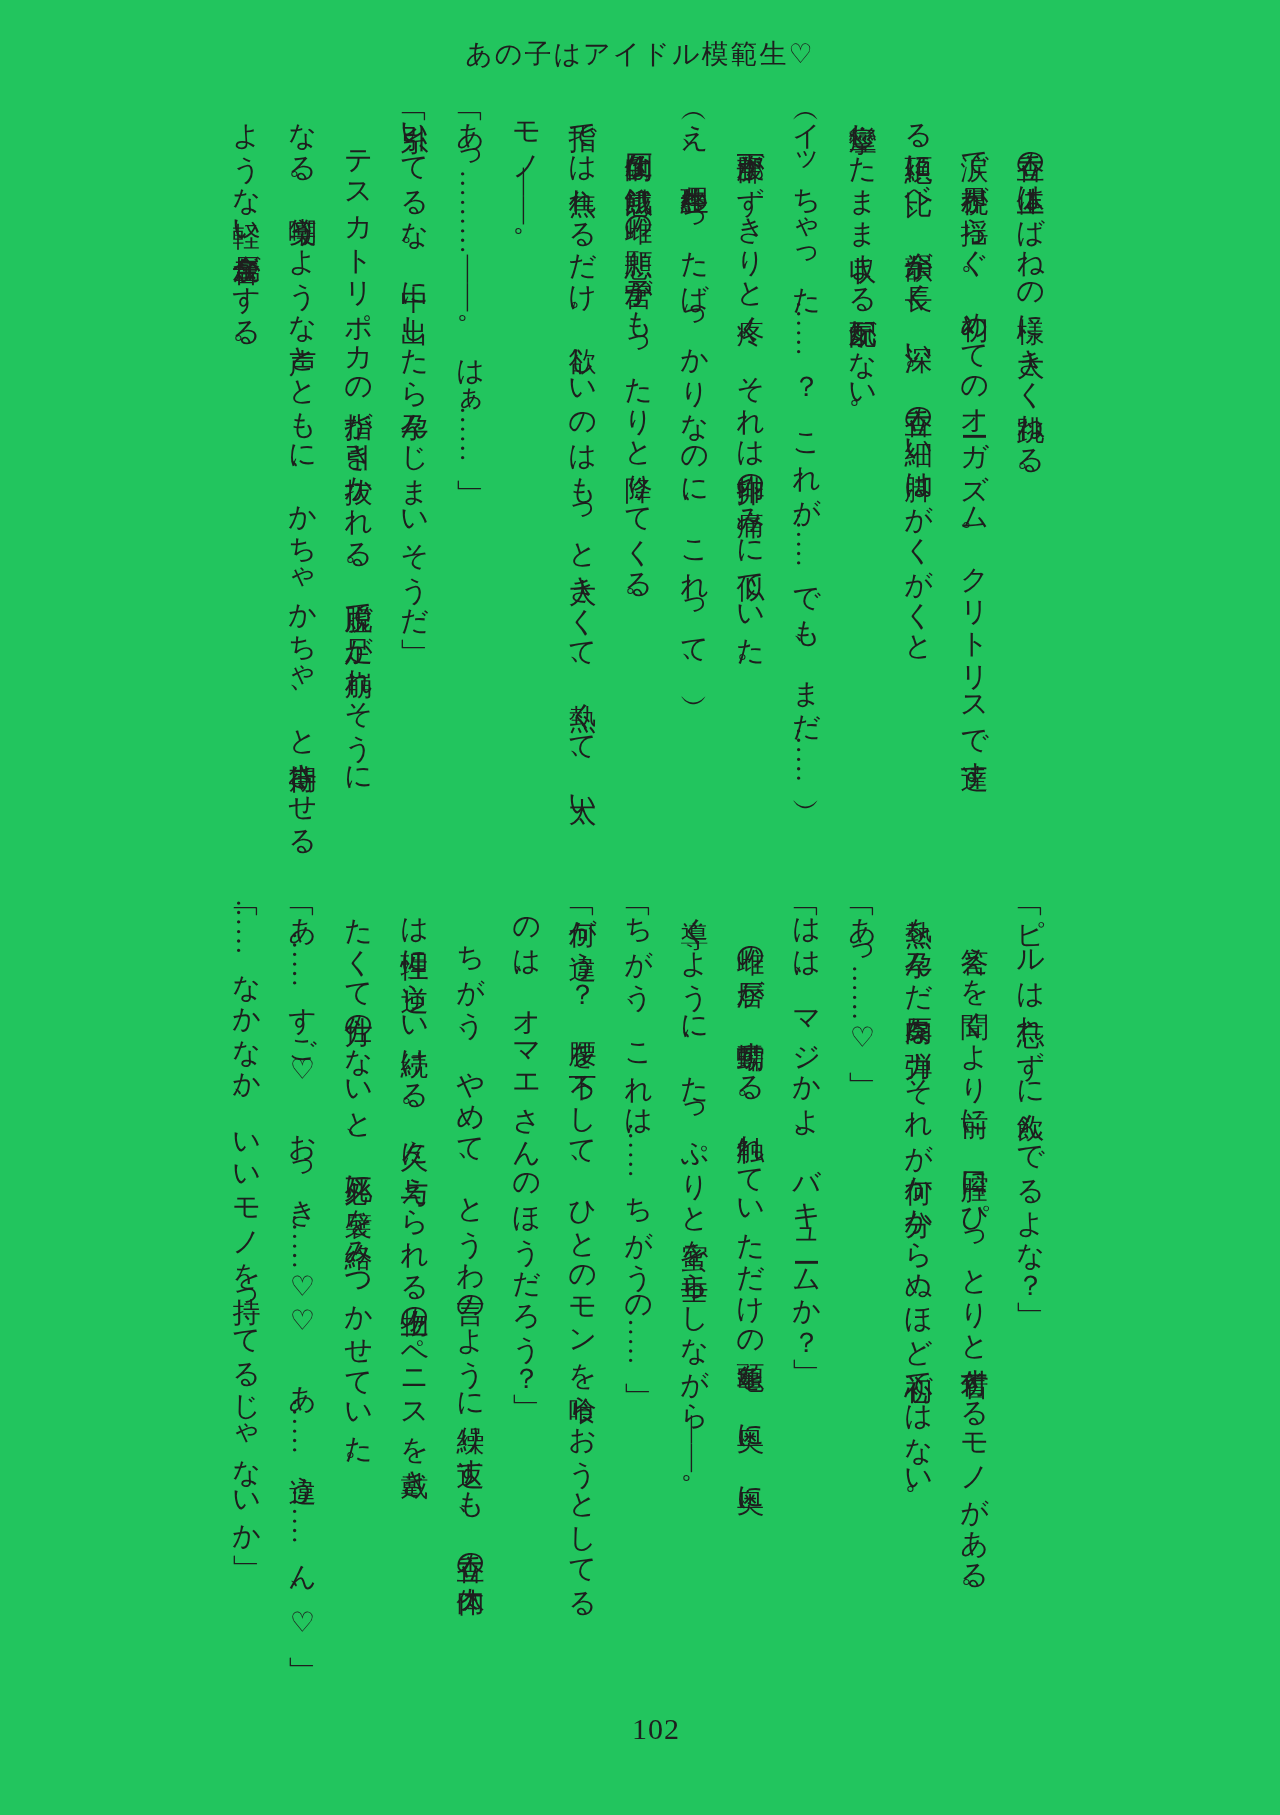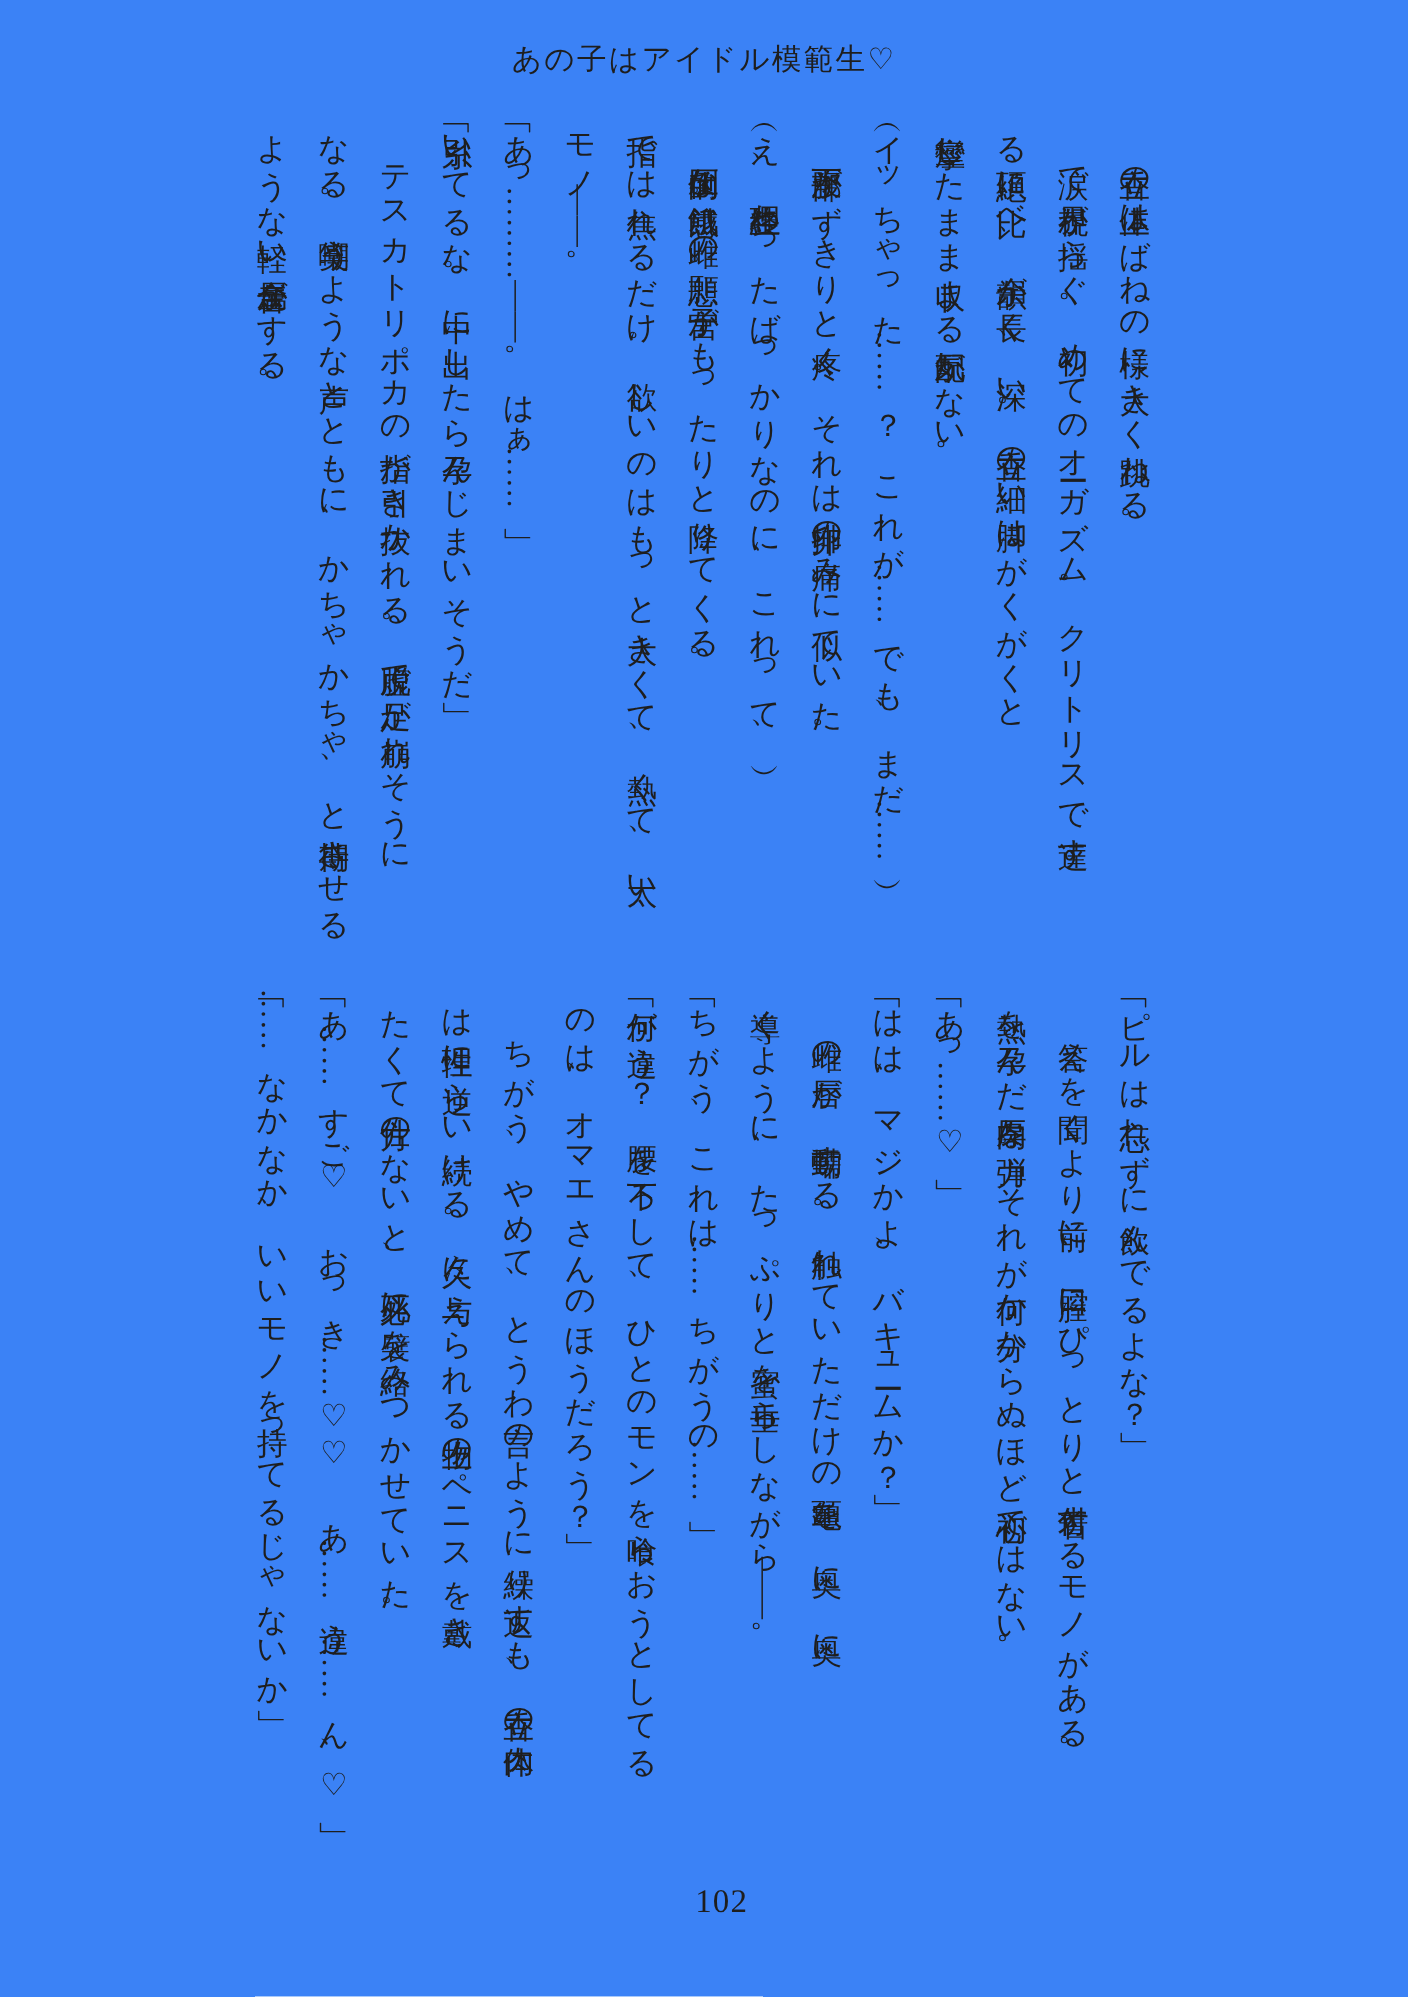--- a/index.html
+++ b/index.html
@@ -4,21 +4,21 @@
 <style>
   html, body {
     margin: 0;
     padding: 0;
     background: #ffffff;
   }
   .page {
     position: relative;
     width: 1280px;
     height: 1815px;
-    background: #3b82f6;
+    background: #22c55e;
     color: #1e1e1e;
     font-family: "Liberation Serif", "DejaVu Serif", serif;
     overflow: hidden;
   }
   .page-title {
     position: absolute;
     top: 36px;
     left: 0;
     width: 100%;
     text-align: center;

